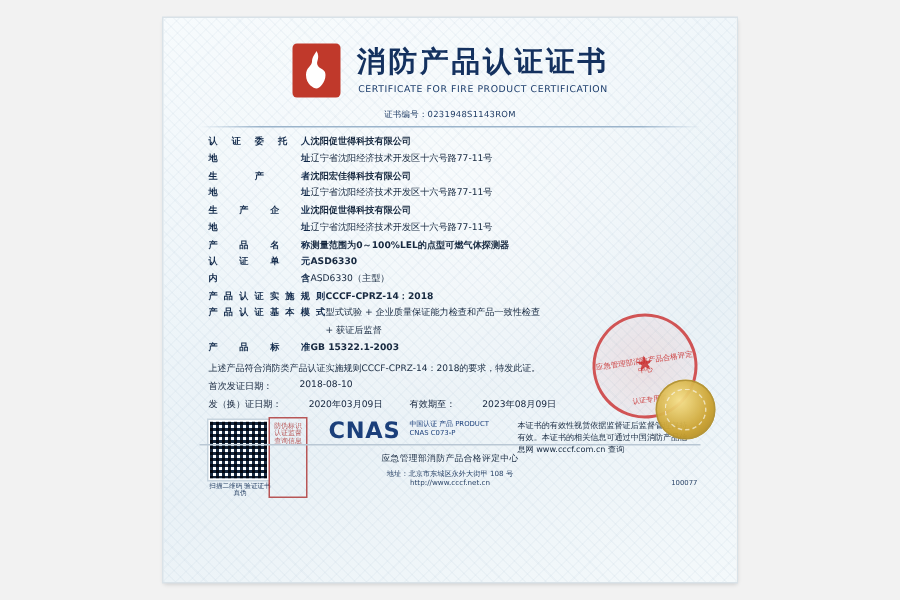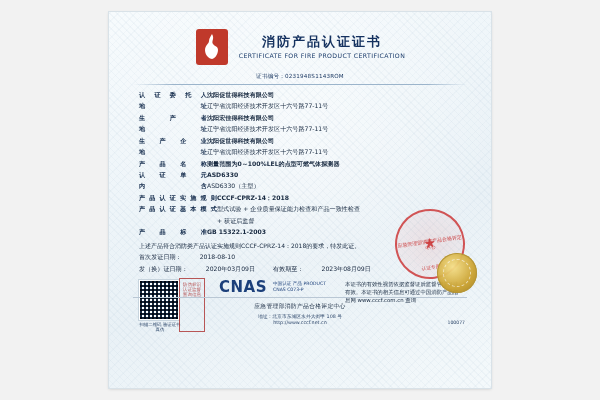--- a/index.html
+++ b/index.html
@@ -36,21 +36,21 @@
   .head{
     display:flex;align-items:center;justify-content:center;
     gap:10px;margin-top:6px;
   }
   .flame{
     width:34px;height:38px;flex:0 0 auto;position:relative;
   }
   .flame svg{display:block}
   .head-txt{text-align:center;}
   .title-cn{
-    font-size:13px;font-weight:bold;color:#14315f;letter-spacing:2px;
+    font-size:19px;font-weight:bold;color:#14315f;letter-spacing:2px;
     line-height:1.15;
   }
   .title-en{
     font-size:6.2px;color:#1b3c6b;letter-spacing:.4px;margin-top:3px;
     white-space:nowrap;
   }
   .cert-no{
     text-align:center;font-size:5.6px;color:#1d3a63;margin-top:7px;letter-spacing:.2px;
   }
   .rule{

